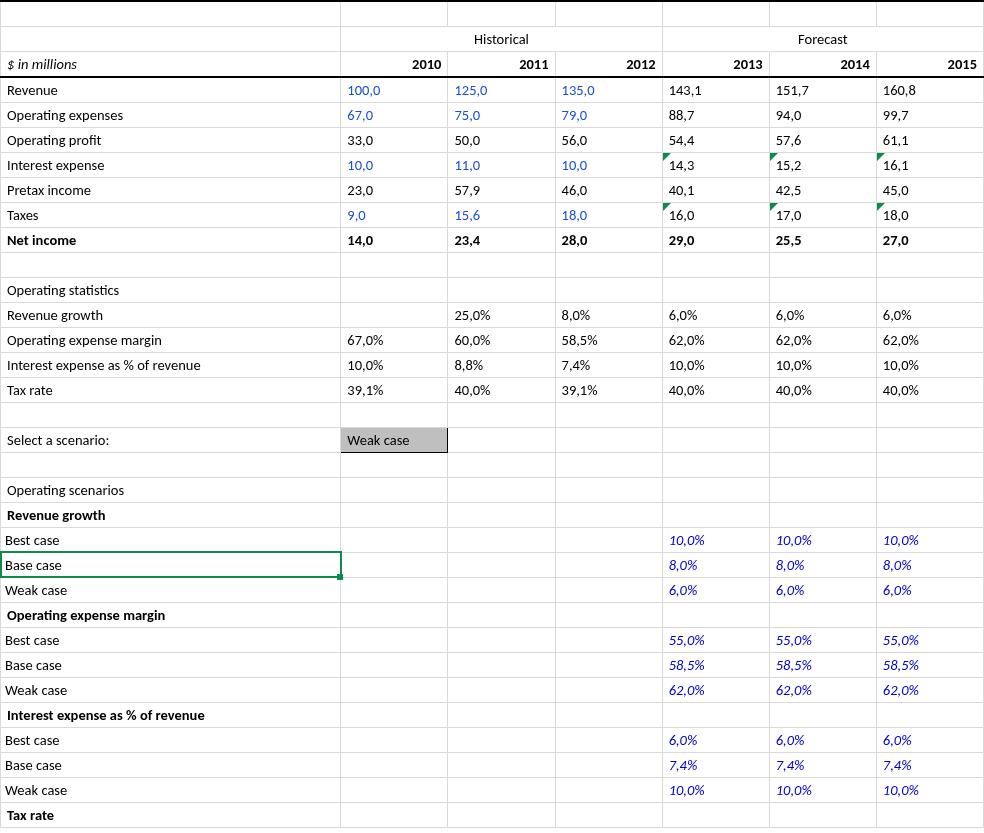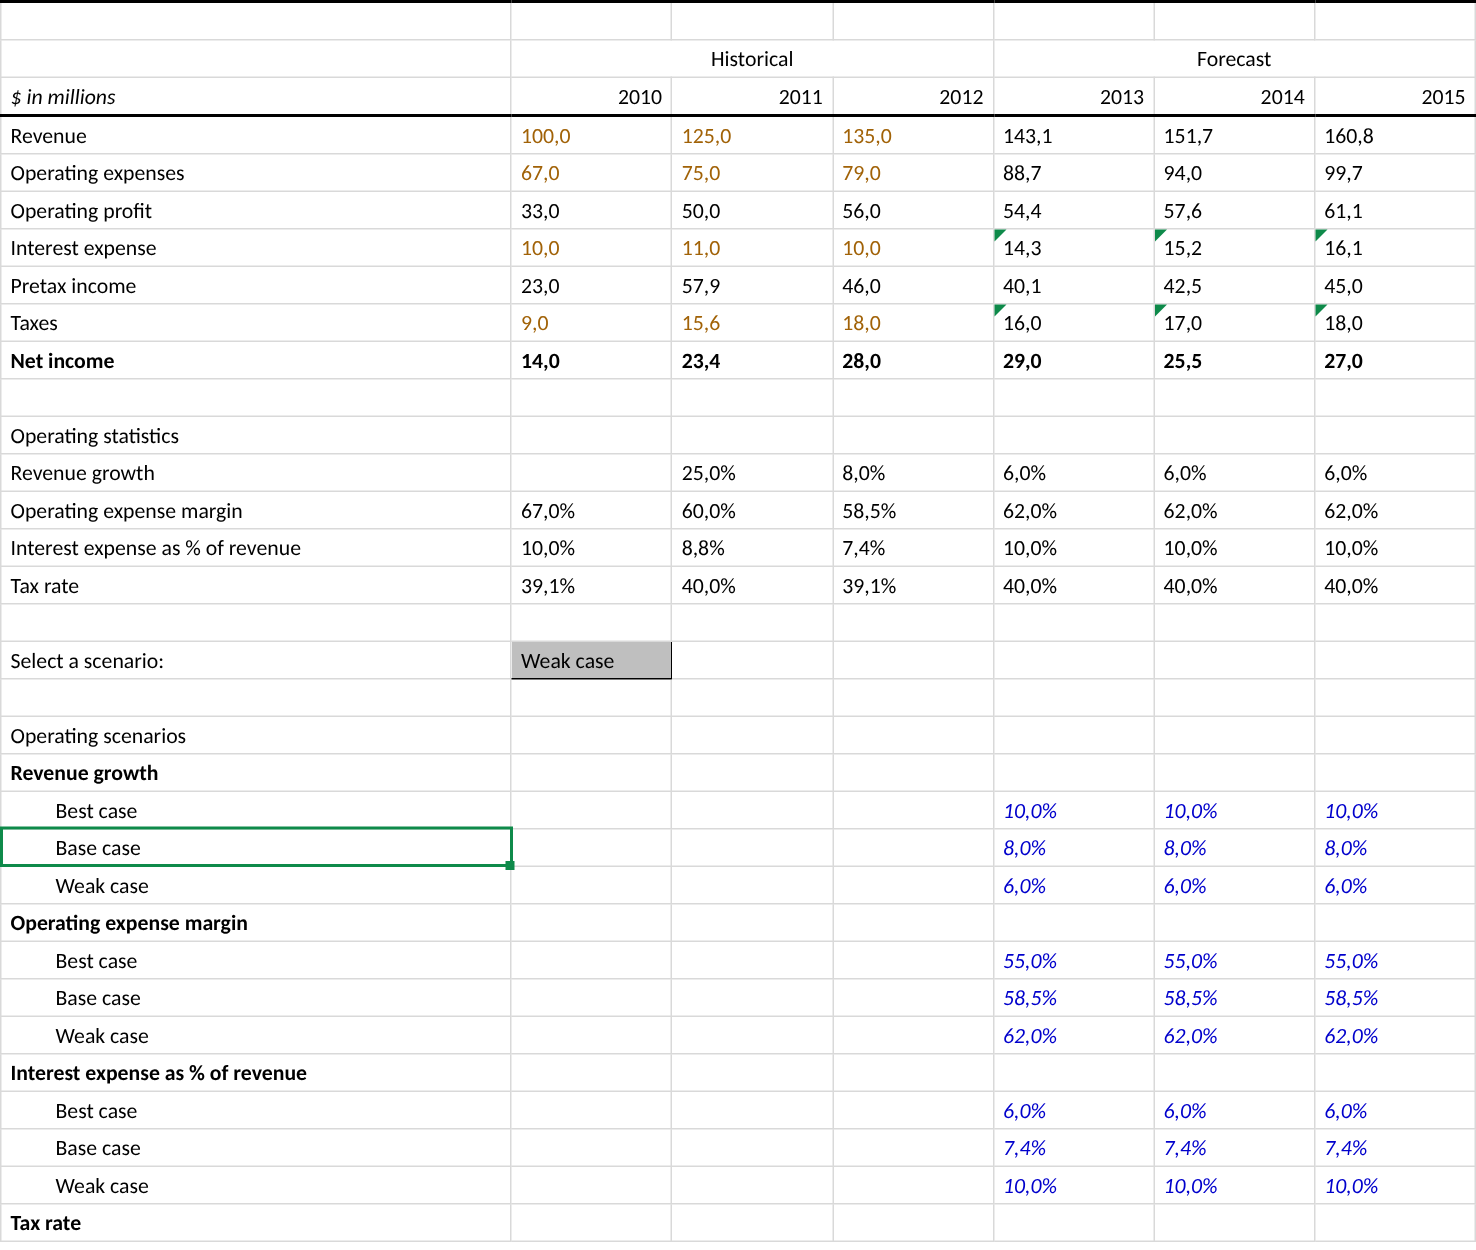--- a/index.html
+++ b/index.html
@@ -22,27 +22,27 @@
     height: 25px;
     vertical-align: middle;
     white-space: nowrap;
     position: relative;
   }
   .col-label { width: 340px; text-align: left; padding-left: 10px; }
   .col-num   { width: 107px; text-align: right; padding-right: 8px; }
   .thick-top    { border-top: 2px solid #000; }
   .thick-bottom { border-bottom: 2px solid #000; }
   .hdr { text-align: center; }
-  .yr  { font-weight: normal; text-align: right; }
+  .yr  { font-weight: bold; text-align: right; }
   .italic { font-style: italic; margin-left: 44px; }
   .bold   { font-weight: bold; }
   .underline { }
-  .blue    { color: #a16207; }
+  .blue    { color: #1d4ed8; }
   .blue-it { color: #0000cc; font-style: italic; }
-  .indent  { padding-left: 36px; }
+  .indent  { padding-left: 4px; }
   .sel-cell {
     background: #bfbfbf;
     border: 1.5px solid #000;
     text-align: left;
     padding-left: 6px;
   }
   .active-outline { outline: 2px solid #0e8a4a; outline-offset: -1px; }
   .fill-handle::after {
     content: "";
     position: absolute;

